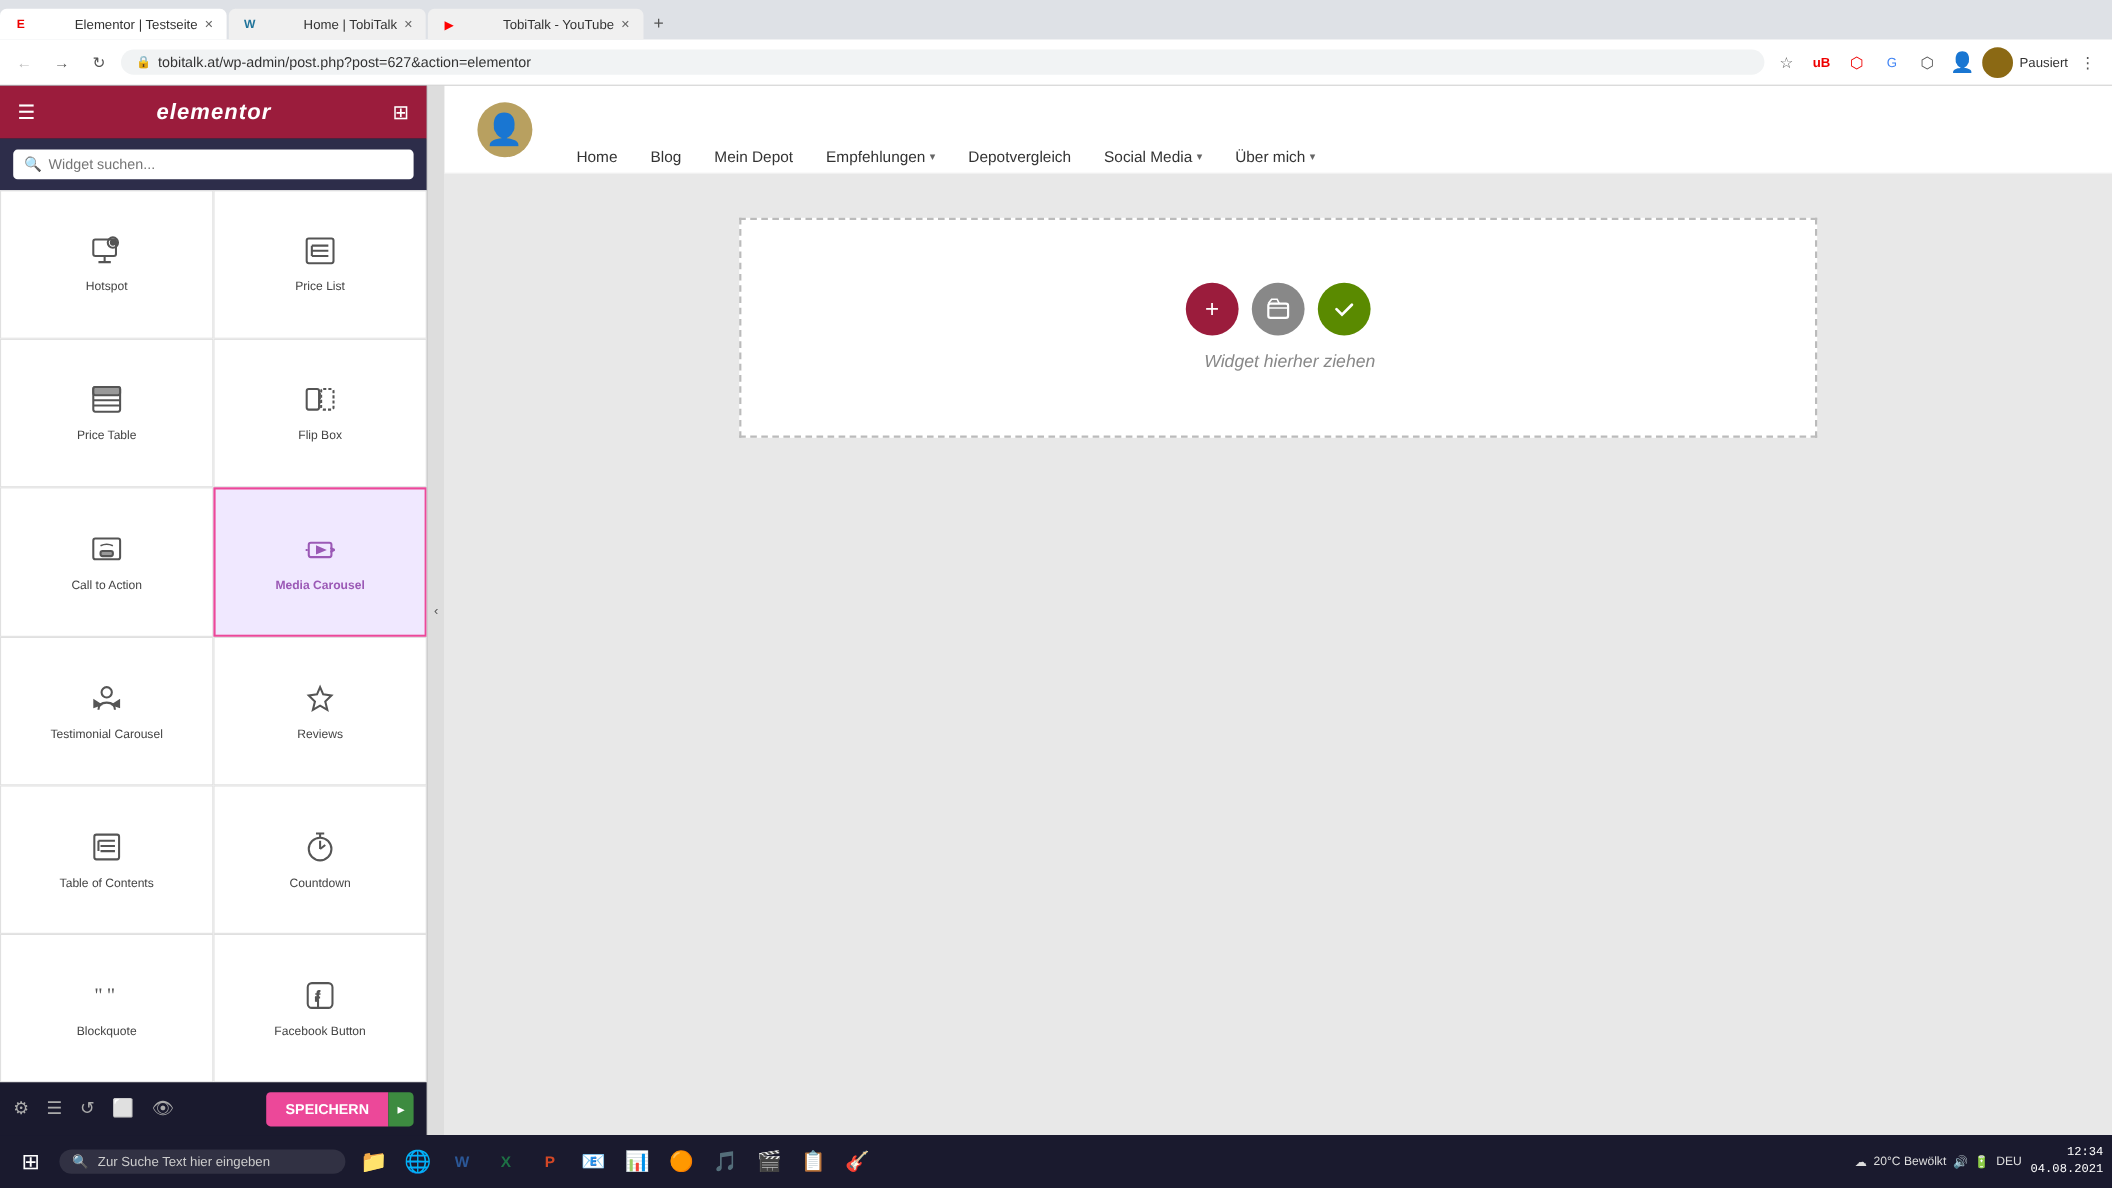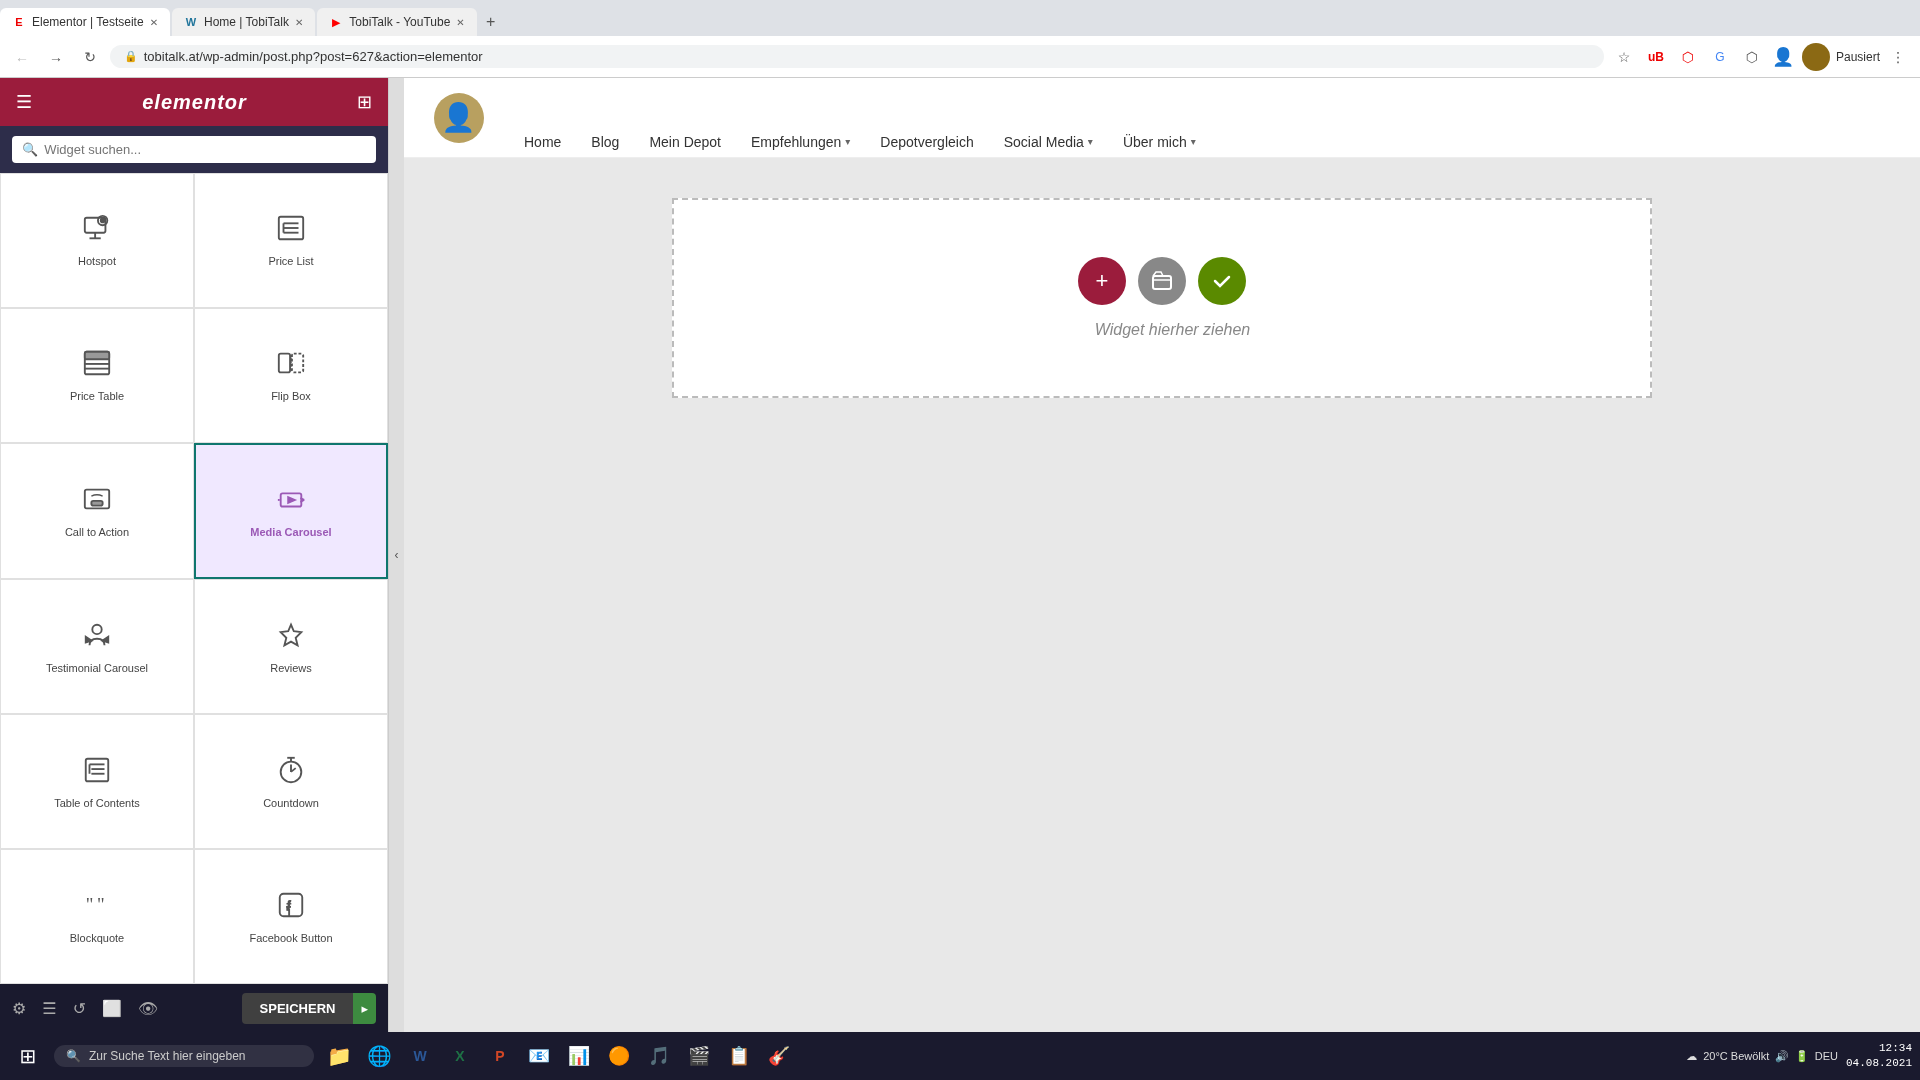--- a/index.html
+++ b/index.html
@@ -1,21 +1,21 @@
 <!DOCTYPE html>
 <html><head>
   <meta charset="utf-8">
   <style>
     * { margin: 0; padding: 0; box-sizing: border-box; }
     body { font-family: -apple-system, BlinkMacSystemFont, 'Segoe UI', Arial, sans-serif; background: #f0f0f0; width: 1920px; height: 1080px; overflow: hidden; }
     .browser-tabs { display: flex; align-items: flex-end; padding: 8px 0 0 0; background: #dee1e6; height: 36px; }
     .browser-tab { display: flex; align-items: center; padding: 0 12px; height: 28px; border-radius: 6px 6px 0 0; font-size: 12px; gap: 6px; max-width: 220px; background: #f0f0f0; }
     .browser-tab.active { background: #fff; }
     .browser-tab-icon { width: 14px; height: 14px; display: flex; align-items: center; justify-content: center; }
-    .browser-tab-title { white-space: nowrap; overflow: hidden; text-overflow: ellipsis; max-width: 160px; font-size: 12px; color: #333; }
+    .browser-tab-title { white-space: nowrap; overflow: hidden; text-overflow: ellipsis; max-width: 160px; font-size: 12px; color: #333; margin-left: 36px; }
     .browser-tab-close { margin-left: auto; color: #666; font-size: 10px; cursor: pointer; }
     .tab-gap { width: 2px; }
     .browser-tab-new { width: 28px; height: 28px; display: flex; align-items: center; justify-content: center; font-size: 16px; color: #555; cursor: pointer; }
 
     .browser-toolbar { background: #fff; display: flex; align-items: center; padding: 4px 8px; gap: 6px; border-bottom: 1px solid #ccc; height: 42px; }
     .nav-btn { width: 28px; height: 28px; border-radius: 50%; display: flex; align-items: center; justify-content: center; cursor: pointer; color: #555; font-size: 14px; }
     .nav-btn.disabled { color: #bbb; cursor: default; }
     .address-bar { flex: 1; background: #f1f3f4; border-radius: 20px; padding: 4px 14px; font-size: 13px; color: #333; display: flex; align-items: center; gap: 6px; }
     .address-bar-lock { color: #5f6368; font-size: 11px; }
     .toolbar-icons { display: flex; gap: 4px; align-items: center; }
@@ -38,26 +38,26 @@
     .search-icon { color: #aaa; font-size: 13px; }
     .search-input { border: none; outline: none; font-size: 13px; color: #333; width: 100%; background: transparent; }
 
     .widgets-grid { display: grid; grid-template-columns: 1fr 1fr; gap: 0; overflow-y: auto; flex: 1; background: #f5f5f5; }
     .widgets-grid::-webkit-scrollbar { width: 6px; }
     .widgets-grid::-webkit-scrollbar-thumb { background: #ccc; border-radius: 3px; }
 
     .widget-item { display: flex; flex-direction: column; align-items: center; justify-content: center; padding: 18px 10px; border: 1px solid #e0e0e0; background: #fff; cursor: pointer; gap: 8px; min-height: 88px; }
     .widget-icon { font-size: 26px; color: #555; line-height: 1; }
     .widget-label { font-size: 11px; color: #444; text-align: center; font-weight: 500; }
-    .widget-item.highlighted { border: 2px solid #0f766e; }
+    .widget-item.highlighted { border: 2px solid #ec4899; }
 
     
     .sidebar-bottom { background: #1a1a2e; display: flex; align-items: center; padding: 0 12px; height: 48px; gap: 16px; }
     .bottom-icon { color: #aaa; font-size: 16px; cursor: pointer; }
-    .save-btn { background: #404040; color: white; border: none; border-radius: 4px 0 0 4px; padding: 8px 18px; font-size: 13px; font-weight: bold; cursor: pointer; }
+    .save-btn { background: #ec4899; color: white; border: none; border-radius: 4px 0 0 4px; padding: 8px 18px; font-size: 13px; font-weight: bold; cursor: pointer; }
     .save-btn-arrow { background: #3d8b40; color: white; border: none; border-radius: 0 4px 4px 0; padding: 8px 8px; font-size: 13px; cursor: pointer; display: flex; align-items: center; }
     .save-group { display: flex; margin-left: auto; }
 
     
     .collapse-handle { width: 16px; background: #ddd; display: flex; align-items: center; justify-content: center; cursor: pointer; color: #555; font-size: 12px; border-left: 1px solid #ccc; }
 
     
     .content-area { flex: 1; background: #e8e8e8; overflow: auto; display: flex; flex-direction: column; }
 
     

